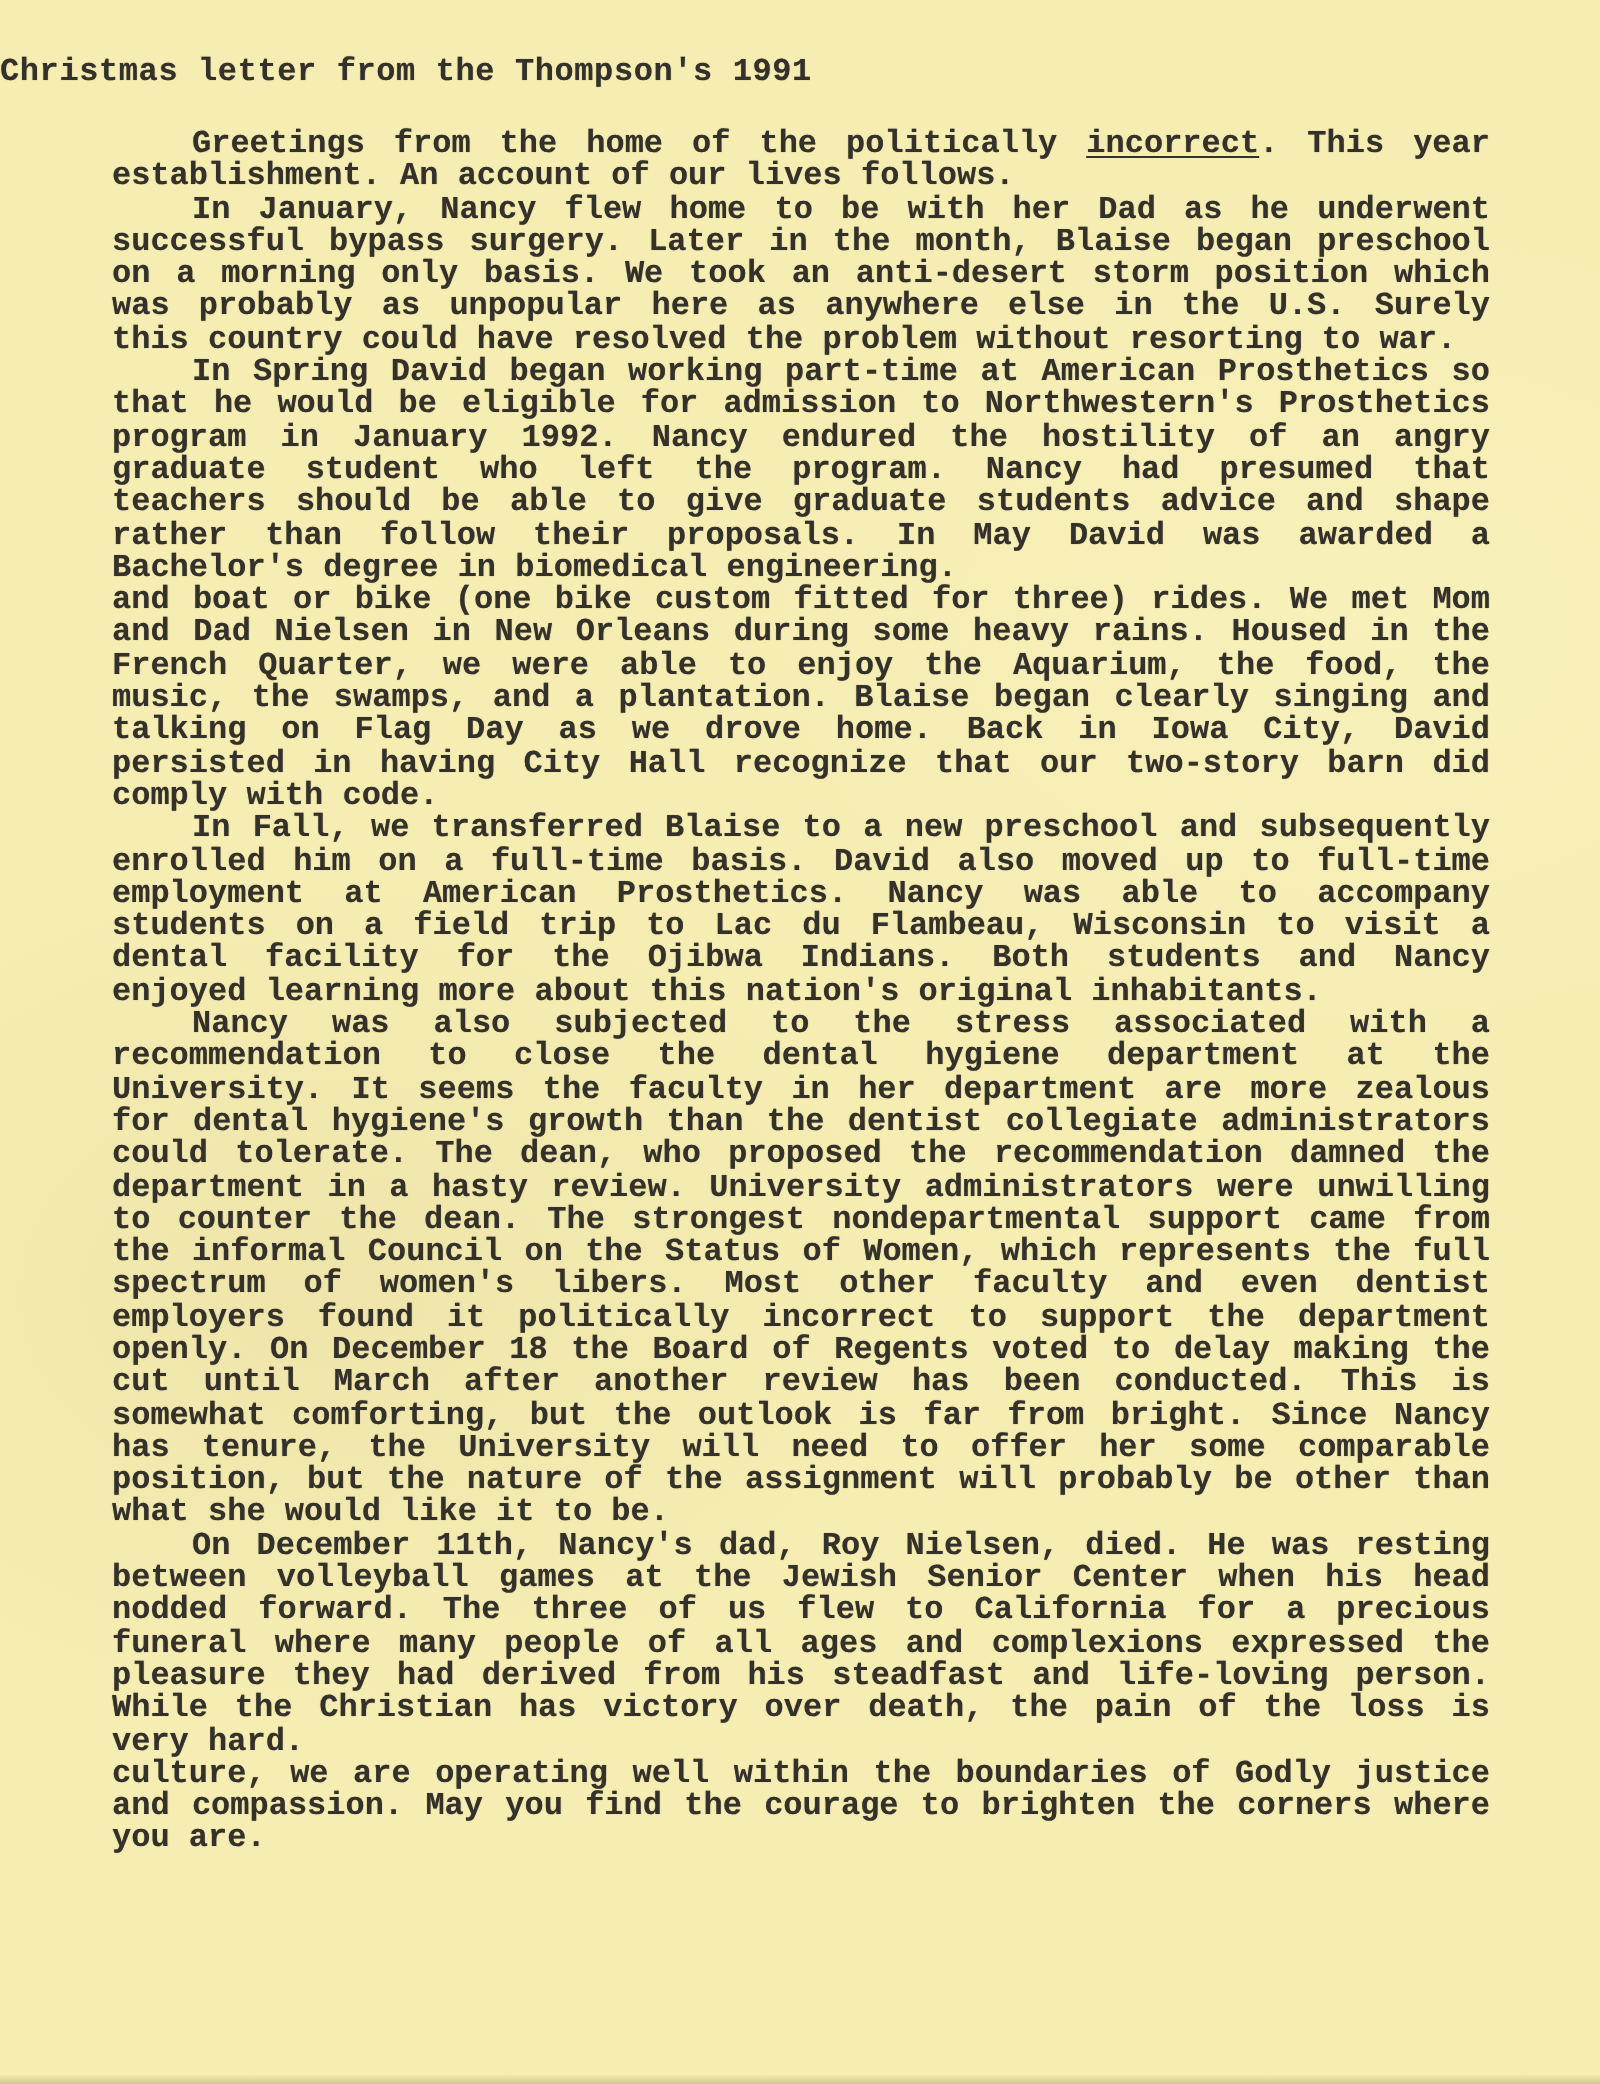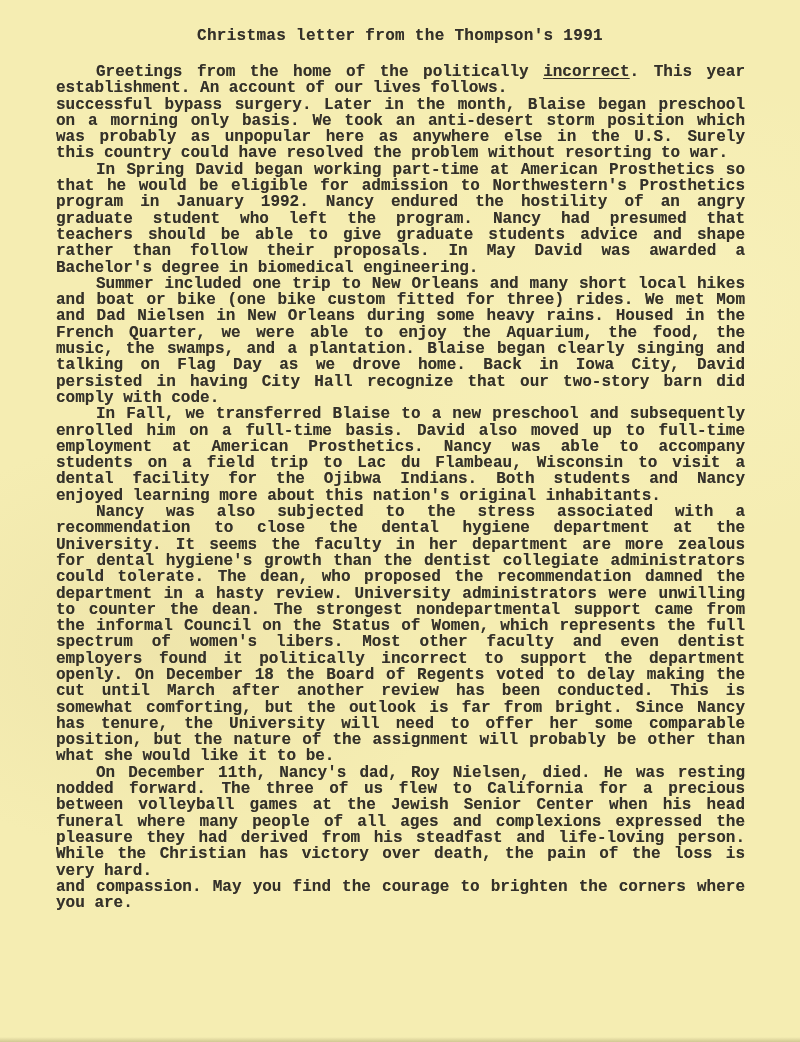--- a/index.html
+++ b/index.html
@@ -13,21 +13,20 @@
     position:relative;
     width:800px;height:1042px;
     background:
       radial-gradient(ellipse 420px 300px at 20% 62%, rgba(220,205,150,0.25), rgba(0,0,0,0) 70%),
       radial-gradient(ellipse 500px 340px at 85% 30%, rgba(252,246,200,0.35), rgba(0,0,0,0) 70%),
       #f5edb2;
     color:#34312a;
   }
   .title{
     padding-top:28px;
-    text-align:center;
     font-size:16px;
     line-height:17px;
     font-weight:700;
     letter-spacing:0.3px;
     text-shadow:0 0 0.5px rgba(52,49,42,0.55);
   }
   .letter-body{
     margin-top:19px;
     padding:0 55px 0 56px;
     font-size:16px;
@@ -59,36 +58,36 @@
 
 <div class="page">
   <div class="title">Christmas letter from the Thompson's 1991</div>
 
   <div class="letter-body">
       <div class="paragraph">
         <div class="line ind">Greetings from the home of the politically <u>incorrect</u>.  This year</div>
         <div class="line noj">establishment.  An account of our lives follows.</div>
       </div>
       <div class="paragraph">
+        <div class="line ind">In January, Nancy flew home to be with her Dad as he underwent</div>
         <div class="line">successful bypass surgery.  Later in the month, Blaise began preschool</div>
         <div class="line">on a morning only basis.  We took an anti-desert storm position which</div>
         <div class="line">was probably as unpopular here as anywhere else in the U.S.  Surely</div>
         <div class="line noj">this country could have resolved the problem without resorting to war.</div>
       </div>
       <div class="paragraph">
         <div class="line ind">In Spring David began working part-time at American Prosthetics so</div>
         <div class="line">that he would be eligible for admission to Northwestern's Prosthetics</div>
         <div class="line">program in January 1992.  Nancy endured the hostility of an angry</div>
         <div class="line">graduate student who left the program.  Nancy had presumed that</div>
         <div class="line">teachers should be able to give graduate students advice and shape</div>
         <div class="line">rather than follow their proposals.  In May David was awarded a</div>
         <div class="line noj">Bachelor's degree in biomedical engineering.</div>
       </div>
       <div class="paragraph">
-        <div class="line ind">Summer included one trip to New Orleans and many short local hikes</div>
         <div class="line">and boat or bike (one bike custom fitted for three) rides.  We met Mom</div>
         <div class="line">and Dad Nielsen in New Orleans during some heavy rains.  Housed in the</div>
         <div class="line">French Quarter, we were able to enjoy the Aquarium, the food, the</div>
         <div class="line">music, the swamps, and a plantation.  Blaise began clearly singing and</div>
         <div class="line">talking on Flag Day as we drove home.  Back in Iowa City, David</div>
         <div class="line">persisted in having City Hall recognize that our two-story barn did</div>
         <div class="line noj">comply with code.</div>
       </div>
       <div class="paragraph">
         <div class="line ind">In Fall, we transferred Blaise to a new preschool and subsequently</div>
@@ -111,27 +110,28 @@
         <div class="line">employers found it politically incorrect to support the department</div>
         <div class="line">openly.  On December 18 the Board of Regents voted to delay making the</div>
         <div class="line">cut until March after another review has been conducted.  This is</div>
         <div class="line">somewhat comforting, but the outlook is far from bright.  Since Nancy</div>
         <div class="line">has tenure, the University will need to offer her some comparable</div>
         <div class="line">position, but the nature of the assignment will probably be other than</div>
         <div class="line noj">what she would like it to be.</div>
       </div>
       <div class="paragraph">
         <div class="line ind">On December 11th, Nancy's dad, Roy Nielsen, died.  He was resting</div>
+        <div class="line">between volleyball games at the Jewish Senior Center when his head</div>
         <div class="line">nodded forward.  The three of us flew to California for a precious</div>
-        <div class="line">between volleyball games at the Jewish Senior Center when his head</div>
         <div class="line">funeral where many people of all ages and complexions expressed the</div>
         <div class="line">pleasure they had derived from his steadfast and life-loving person.</div>
         <div class="line">While the Christian has victory over death, the pain of the loss is</div>
         <div class="line noj">very hard.</div>
       </div>
       <div class="paragraph">
+        <div class="line">culture, we are operating well within the boundaries of Godly justice</div>
         <div class="line">and compassion.  May you find the courage to brighten the corners where</div>
         <div class="line noj">you are.</div>
       </div>
     </div>
 
   <div class="bottom-edge"></div>
 </div>
 
 </body></html>

